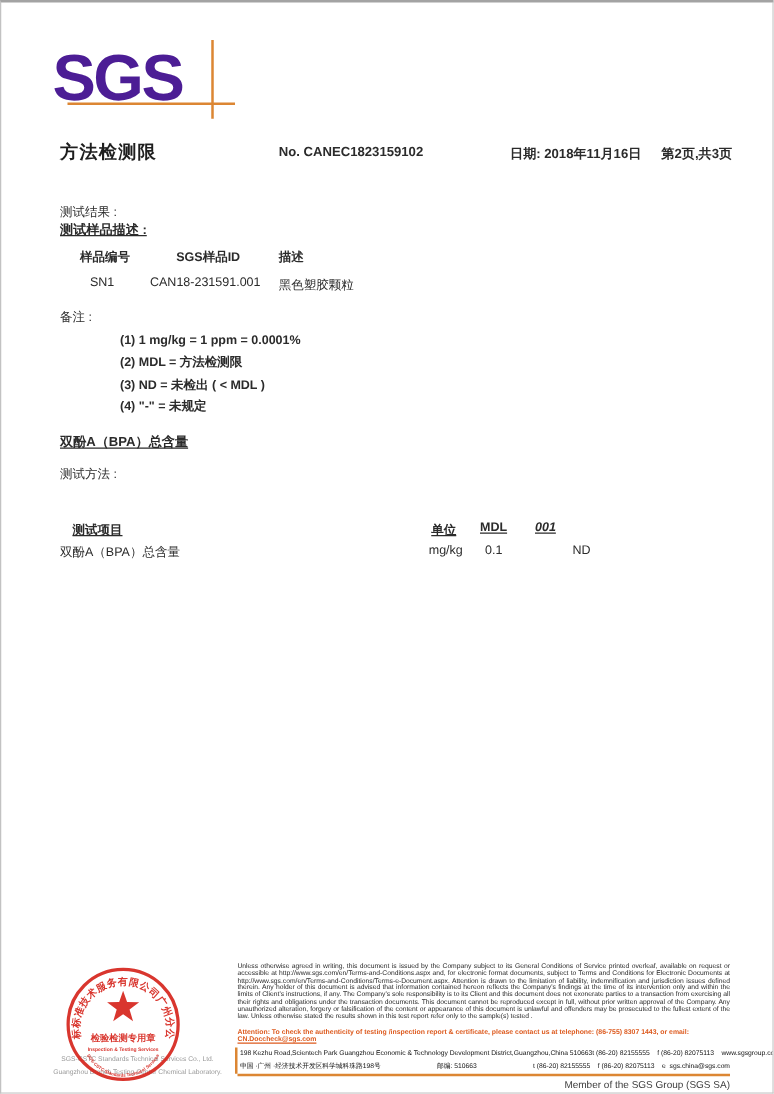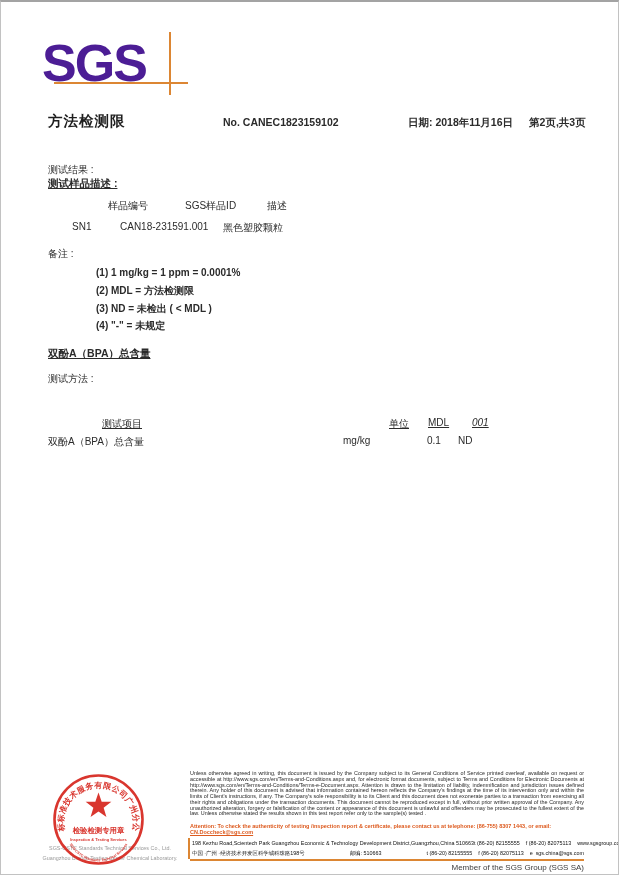--- a/index.html
+++ b/index.html
@@ -19,21 +19,21 @@
   
   .title { left:47px; top:110px; font-size:14.5px; font-weight:700; color:#1e1e1e; letter-spacing:1px; }
   .report-no { left:222px; top:114px; font-size:10.5px; font-weight:700; }
   .date-row { left:380px; top:114px; font-size:10.5px; font-weight:700; display:flex; gap:16px; white-space:pre;margin-left:27px; }
 
   .body-text { font-size:10px; }
   .results-label { left:47px; top:142px;margin-top:19px; }
   .section-heading { font-size:10.5px; font-weight:700; text-decoration:underline; }
   .sample-desc { left:47px; top:175px; }
 
-  .th { font-weight:400; font-size:10px;margin-left:44px; }
+  .th { font-weight:700; font-size:10px; }
   .td { font-size:10px; }
 
   .notes-label { left:47px; top:245px; }
   .notes { left:95px; top:262px; font-size:10px; line-height:17.8px;font-weight:bold; }
 
   .bpa-heading { left:47px; top:345px; }
   .method-label { left:47px; top:370px; }
   .method-text { left:107px; top:368px; width:415px; font-size:10.5px; line-height:21.5px; }
 
   .u { text-decoration:underline; }
@@ -91,21 +91,21 @@
   <div class="abs section-heading bpa-heading">双酚A（BPA）总含量</div>
   <div class="abs body-text method-label">测试方法 :</div>
 
   <div>
     <span class="abs th u" style="left:57px; top:415px;">测试项目</span>
     <span class="abs th u" style="left:344px; top:415px;">单位</span>
     <span class="abs th u" style="left:383px; top:415px;">MDL</span>
     <span class="abs th u it" style="left:427px; top:415px;">001</span>
     <span class="abs td" style="left:47px; top:433px;">双酚A（BPA）总含量</span>
     <span class="abs td" style="left:342px; top:433px;">mg/kg</span>
-    <span class="abs td" style="left:387px; top:433px;margin-left:39px;">0.1</span>
+    <span class="abs td" style="left:387px; top:433px;">0.1</span>
     <span class="abs td" style="left:429px; top:433px;margin-left:28px;">ND</span>
   </div>
 
   <div class="abs disclaimer">Unless otherwise agreed in writing, this document is issued by the Company subject to its General Conditions of Service printed overleaf, available on request or accessible at http://www.sgs.com/en/Terms-and-Conditions.aspx and, for electronic format documents, subject to Terms and Conditions for Electronic Documents at http://www.sgs.com/en/Terms-and-Conditions/Terms-e-Document.aspx. Attention is drawn to the limitation of liability, indemnification and jurisdiction issues defined therein. Any holder of this document is advised that information contained hereon reflects the Company's findings at the time of its intervention only and within the limits of Client's instructions, if any. The Company's sole responsibility is to its Client and this document does not exonerate parties to a transaction from exercising all their rights and obligations under the transaction documents. This document cannot be reproduced except in full, without prior written approval of the Company. Any unauthorized alteration, forgery or falsification of the content or appearance of this document is unlawful and offenders may be prosecuted to the fullest extent of the law. Unless otherwise stated the results shown in this test report refer only to the sample(s) tested .</div>
   <div class="abs attention">
     <span>Attention: To check the authenticity of testing /inspection report &amp; certificate, please contact us at telephone: (86-755) 8307 1443, or email: </span><span class="mail">CN.Doccheck@sgs.com</span>
   </div>
 
   <div class="abs addr-vline"></div>
   <div class="abs addr-block">

